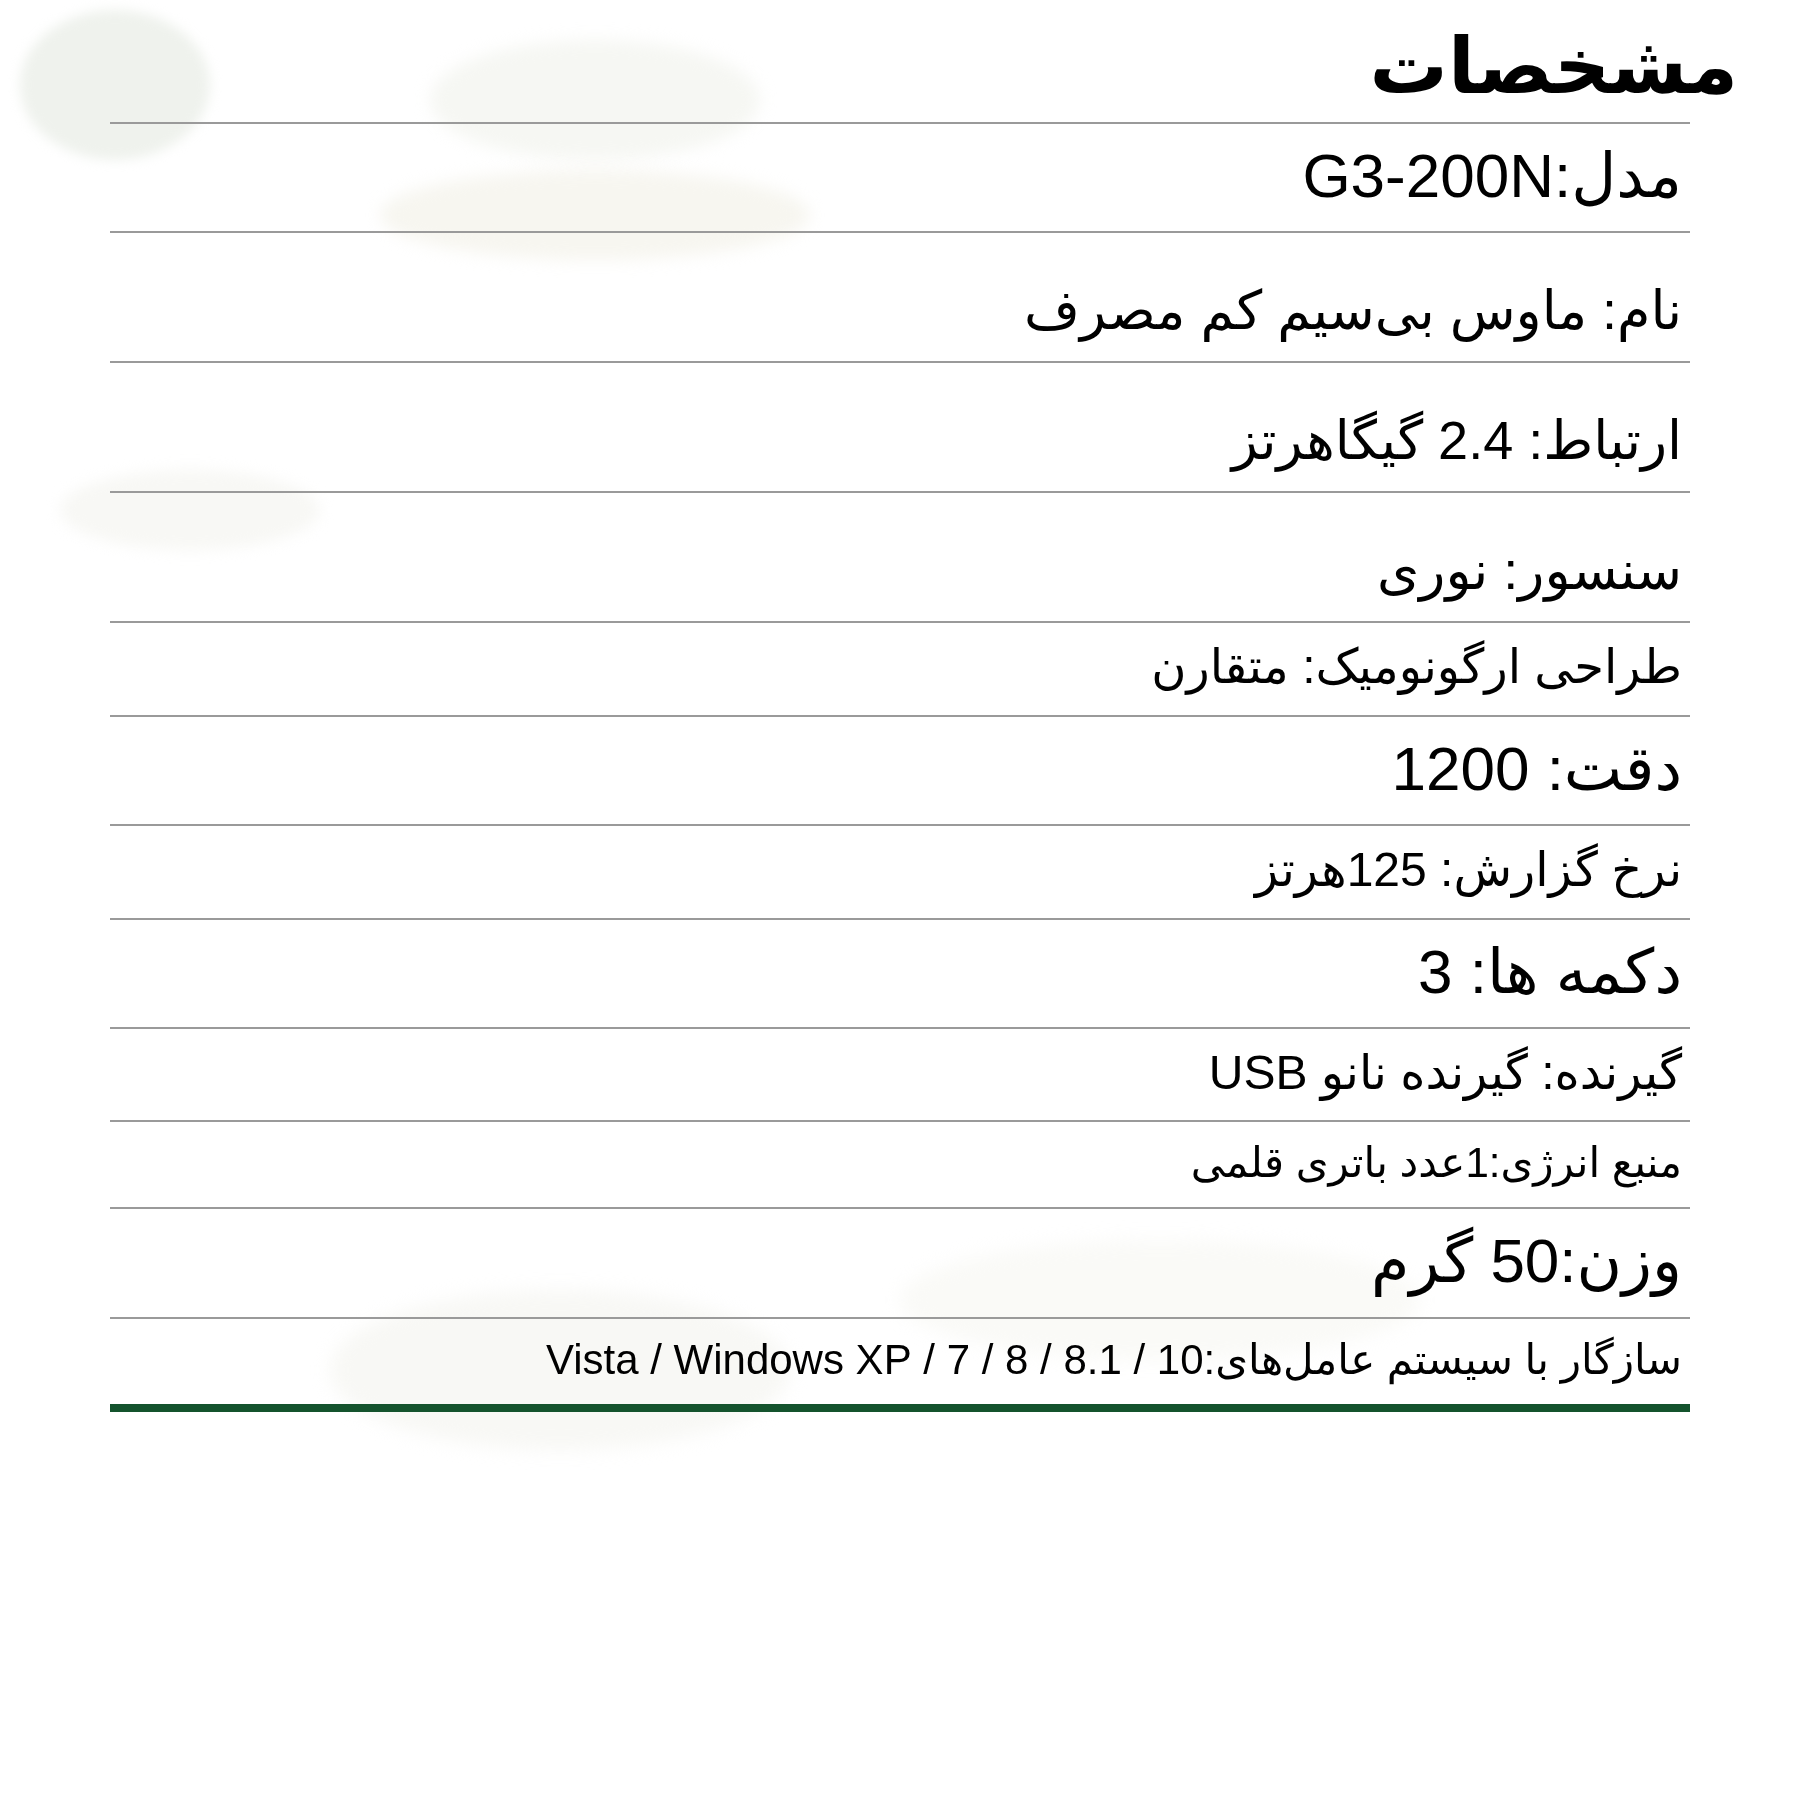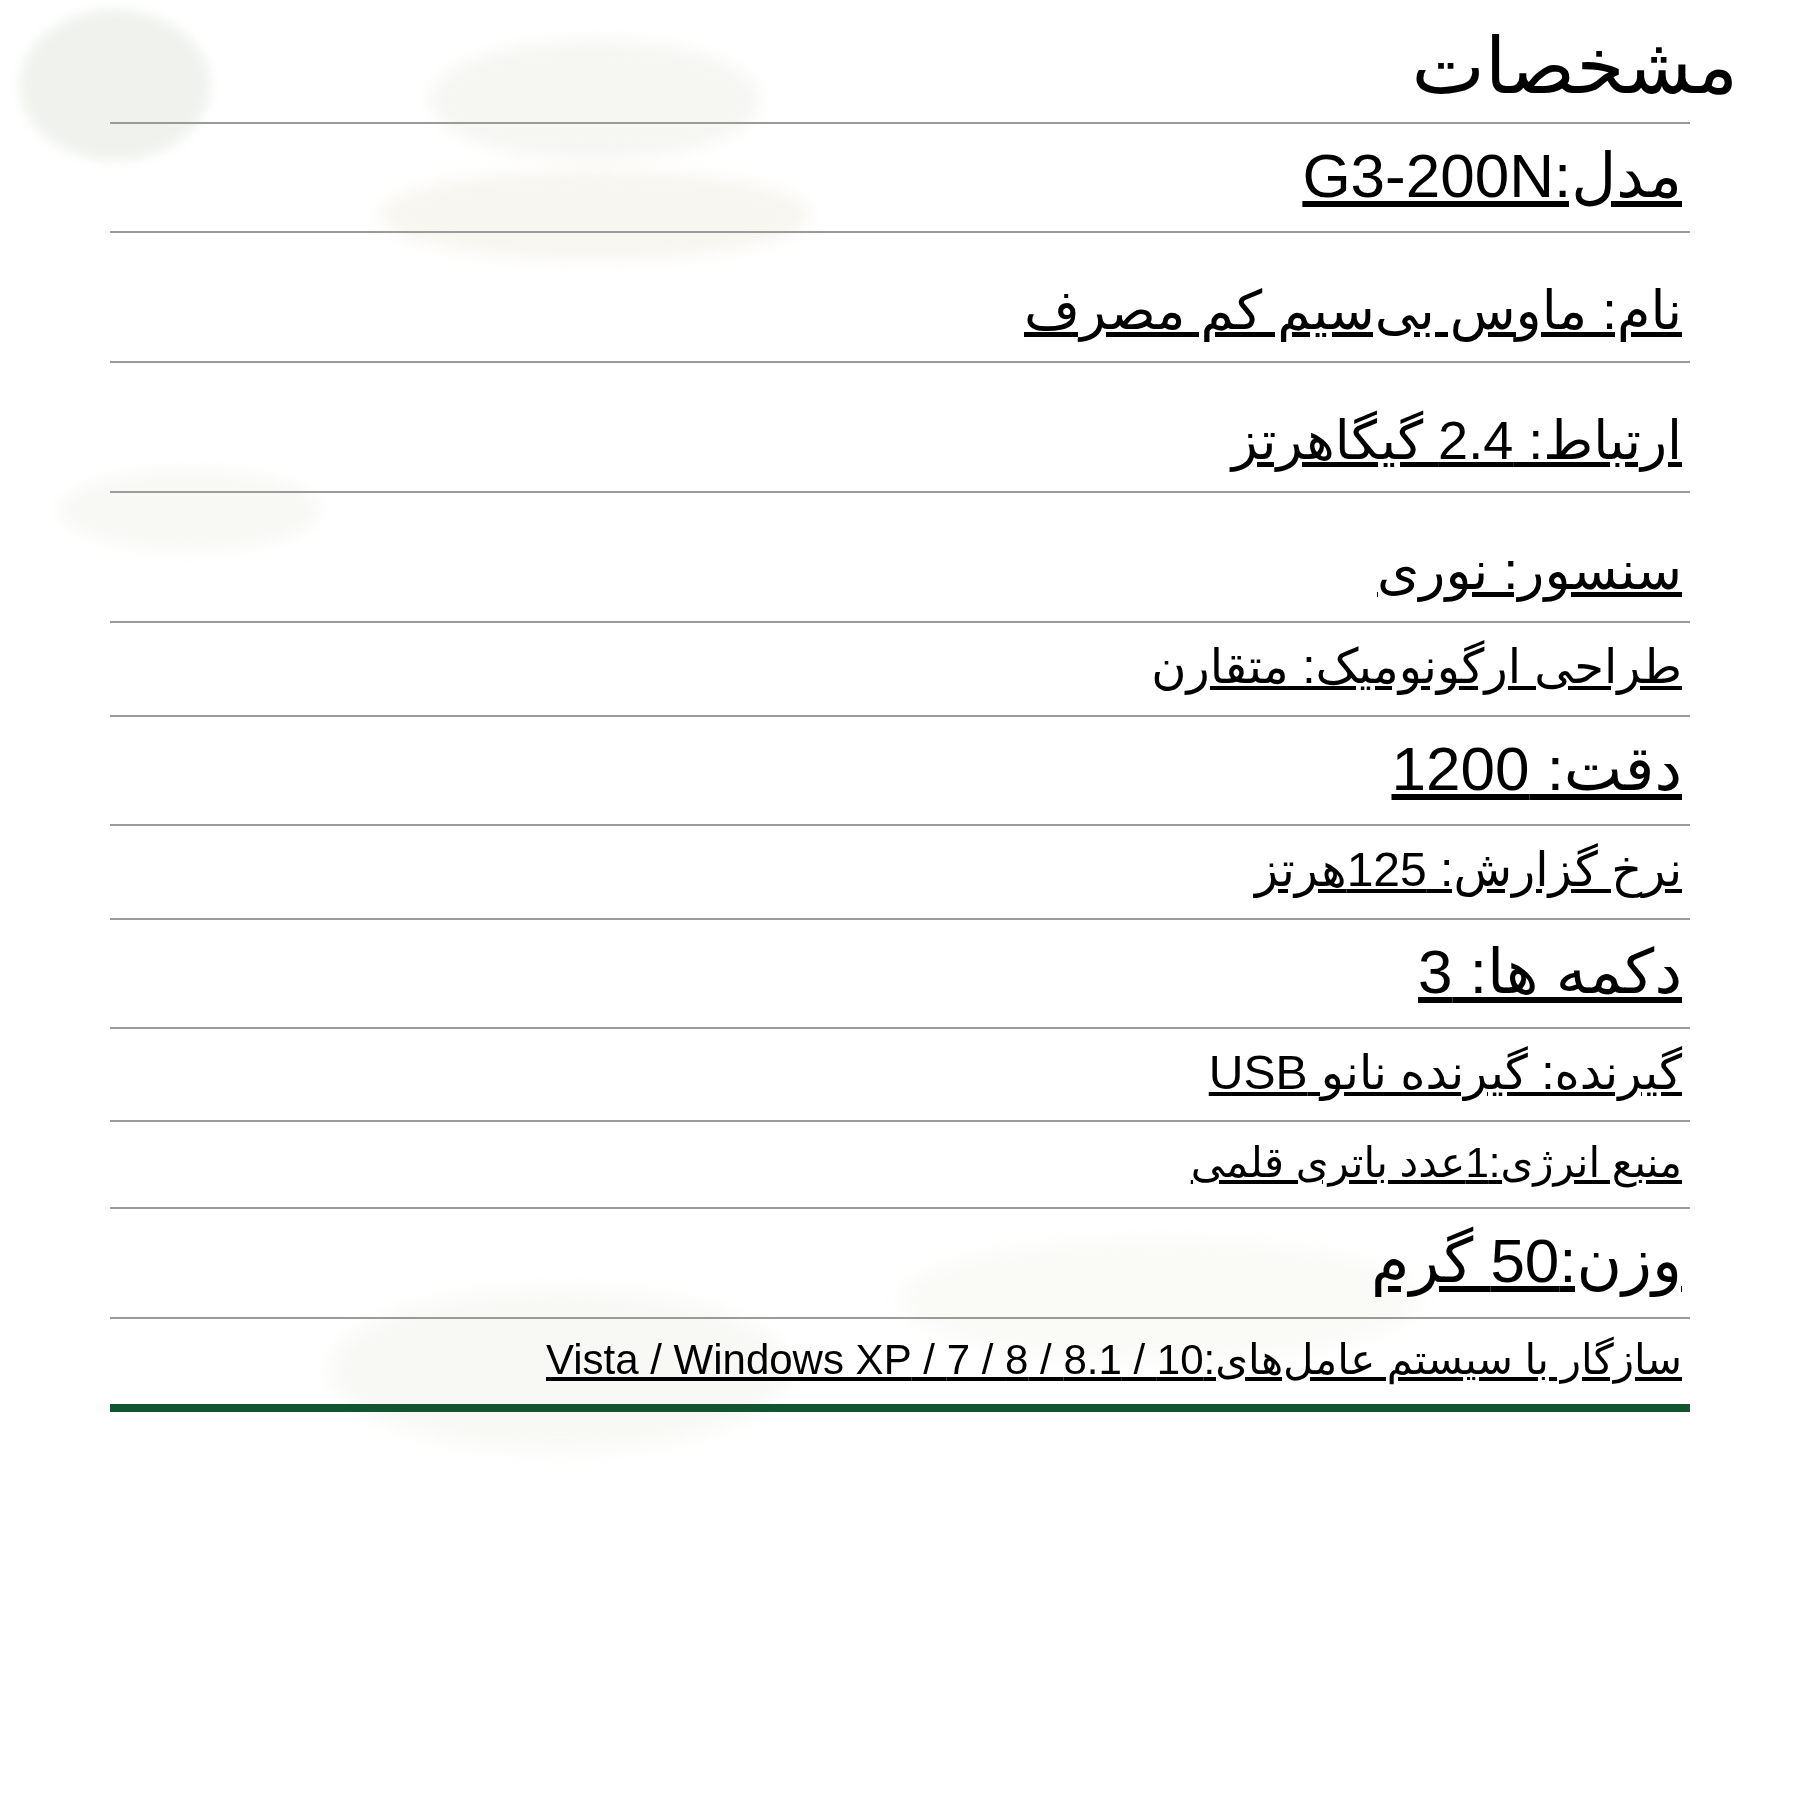--- a/index.html
+++ b/index.html
@@ -39,33 +39,32 @@
     z-index: 2;
     padding: 0;
   }
 
   .spec-title {
     margin: 0;
     padding: 18px 62px 6px 0;
     text-align: right;
     font-size: 78px;
     line-height: 1.25;
-    font-weight: normal;
+    font-weight: bold;
     letter-spacing: 0px;
   }
 
   .spec-table {
     width: 1580px;
     margin: 0 auto 0 auto;
     border-collapse: collapse;
     table-layout: fixed;
   }
   .spec-table tr {
     border-top: 2px solid #9a9a9a;
-    text-decoration: underline;
   }
   .spec-table tr:last-child {
     border-bottom: 8px solid #14532d;
   }
   .spec-table td {
     padding: 0;
     vertical-align: middle;
     text-align: right;
   }
   .row-text {

